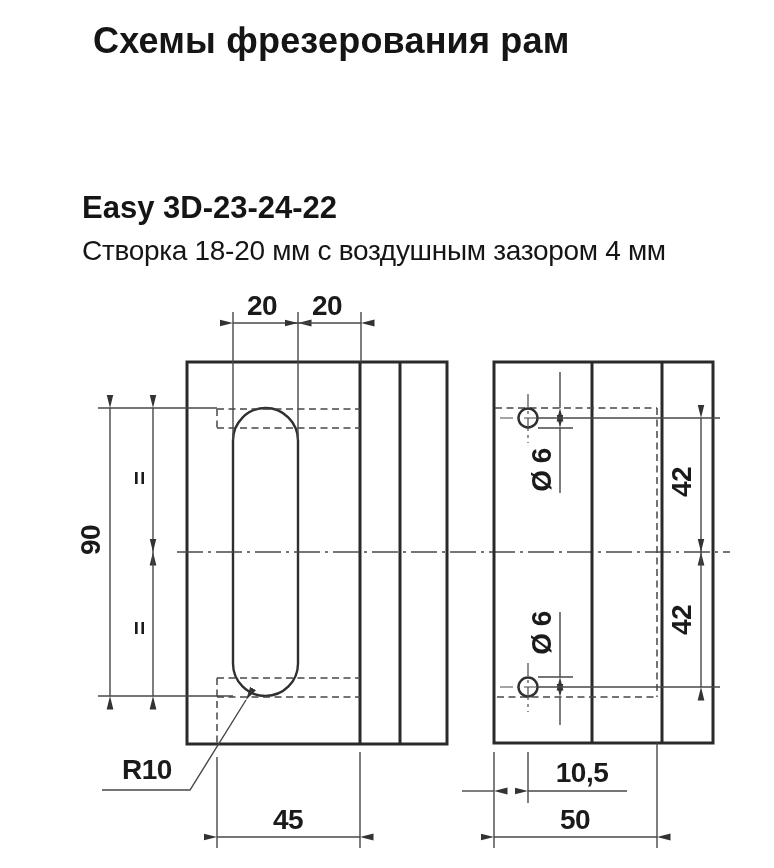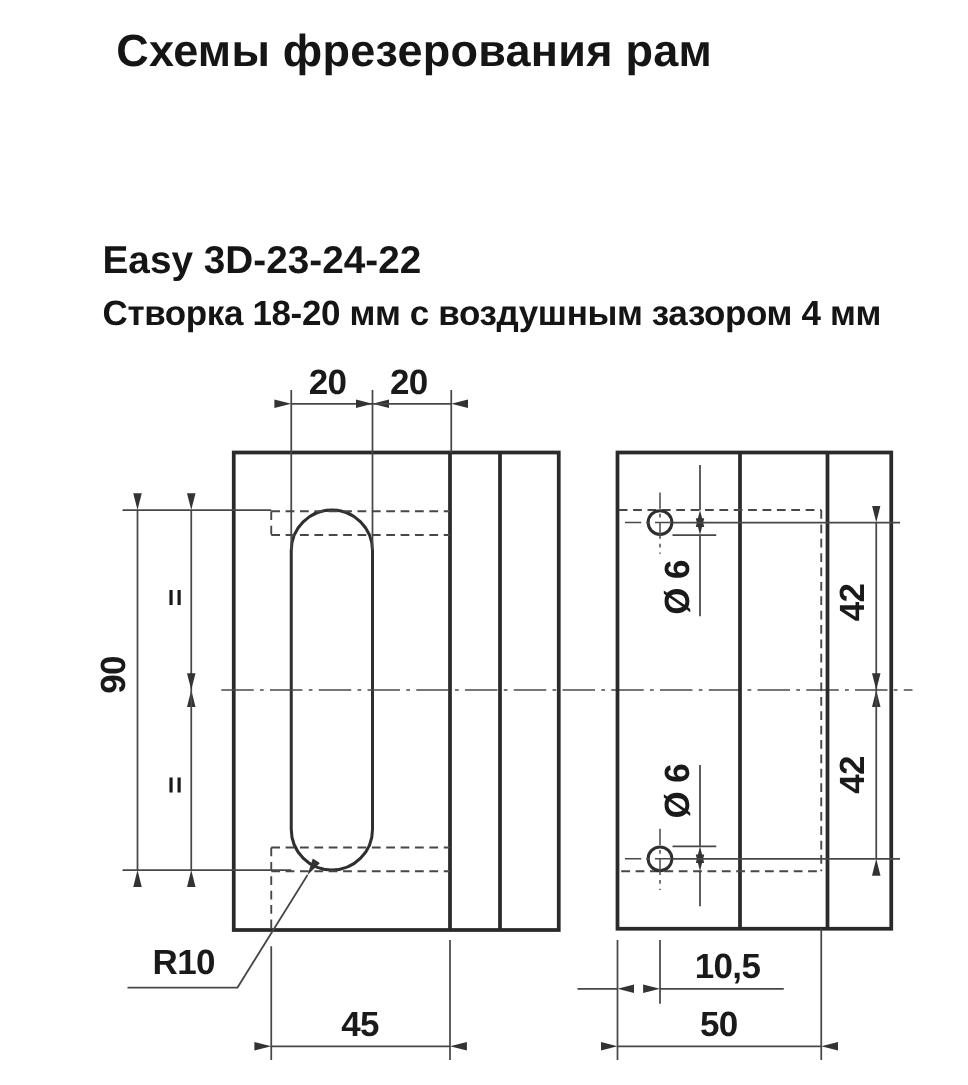--- a/index.html
+++ b/index.html
@@ -1,21 +1,21 @@
 <!DOCTYPE html>
 <html><head>
 <meta charset="utf-8">
 <style>
   html,body{margin:0;padding:0;background:#ffffff;}
   .page{position:relative;width:774px;height:868px;background:#ffffff;overflow:hidden;
         font-family:"Liberation Sans", sans-serif;color:#151515;}
   .h-title{position:absolute;left:82px;top:20px;font-size:36px;font-weight:700;
            letter-spacing:0.2px;white-space:nowrap;margin-left:11px;}
   .h-model{position:absolute;left:82px;top:190px;font-size:31px;font-weight:700;white-space:nowrap;}
-  .h-sub{position:absolute;left:82px;top:235px;font-size:28px;font-weight:700;
+  .h-sub{position:absolute;left:82px;top:235px;font-size:28px;font-weight:400;
          letter-spacing:-0.3px;white-space:nowrap;}
   svg{position:absolute;left:0;top:0;}
   .thick{stroke:#2a2a2a;stroke-width:3;fill:none;}
   .mid{stroke:#2f2f2f;stroke-width:2.4;fill:none;}
   .thin{stroke:#474747;stroke-width:1.4;fill:none;}
   .hid{stroke:#474747;stroke-width:1.5;fill:none;stroke-dasharray:7 4.5;}
   .cl{stroke:#4a4a4a;stroke-width:1.3;fill:none;stroke-dasharray:26 5 3 5;}
   .ch{stroke:#4a4a4a;stroke-width:1.2;fill:none;stroke-dasharray:13 4 3 4;}
   .dim-text{font-family:"Liberation Sans", sans-serif;font-size:28px;font-weight:700;
             fill:#1a1a1a;letter-spacing:-0.5px;}

